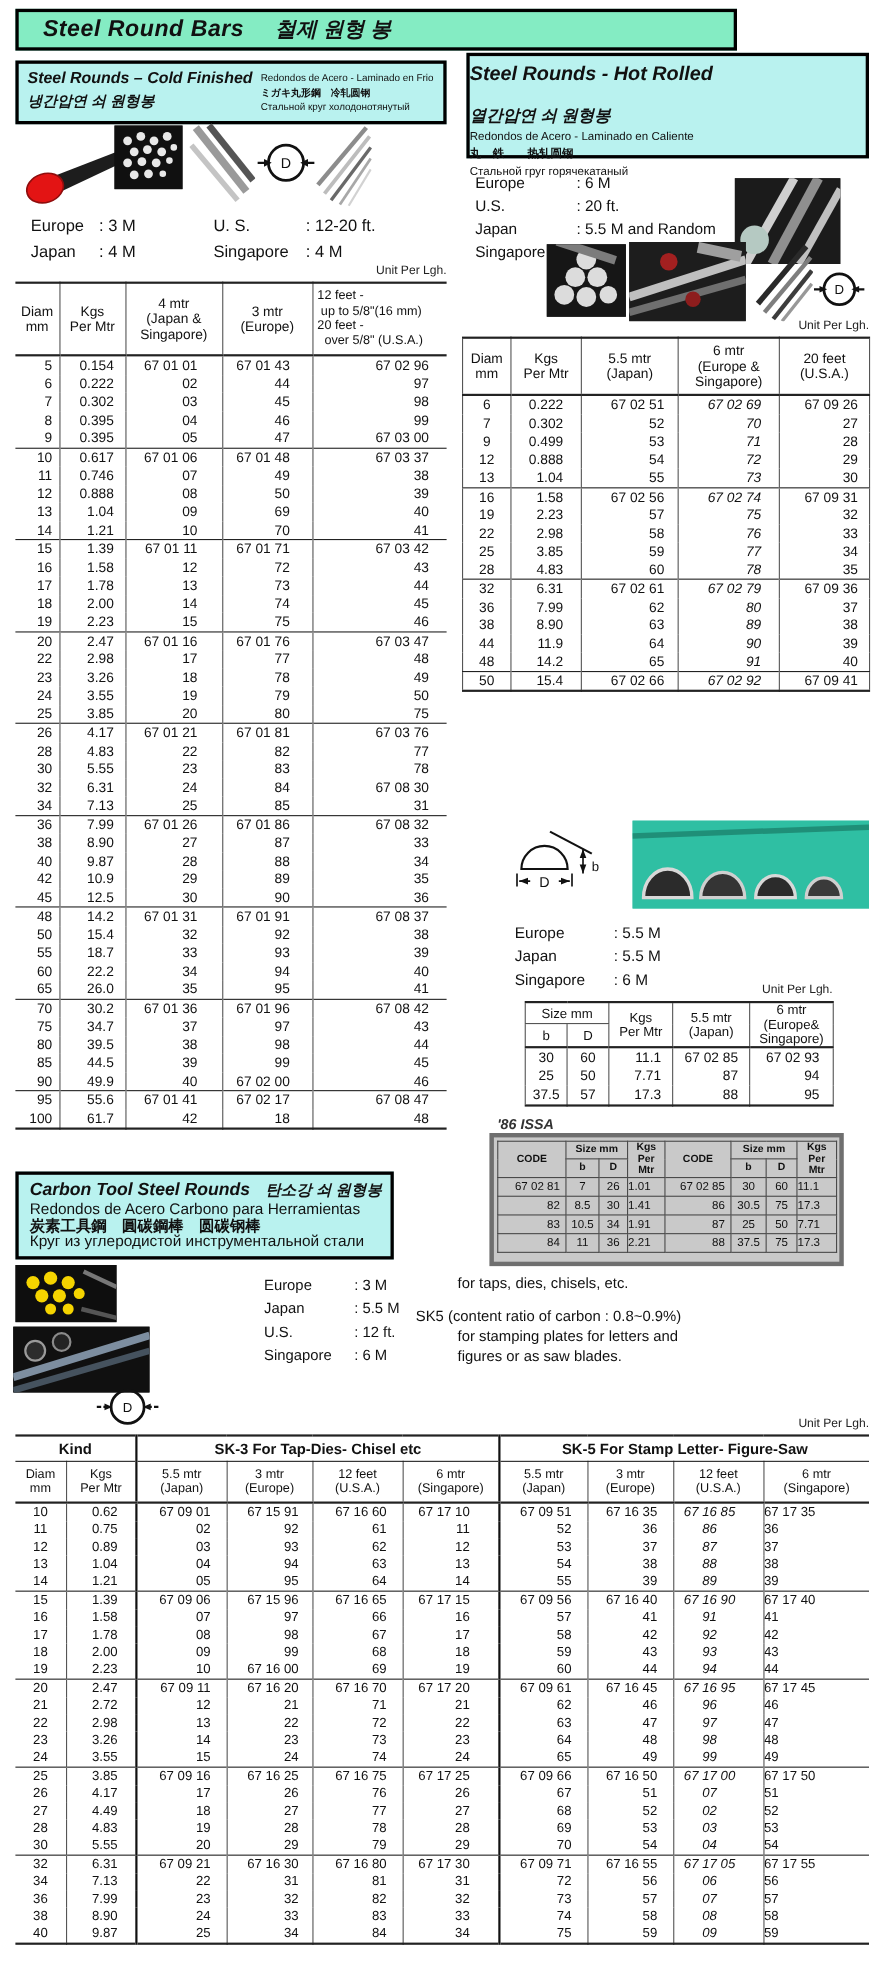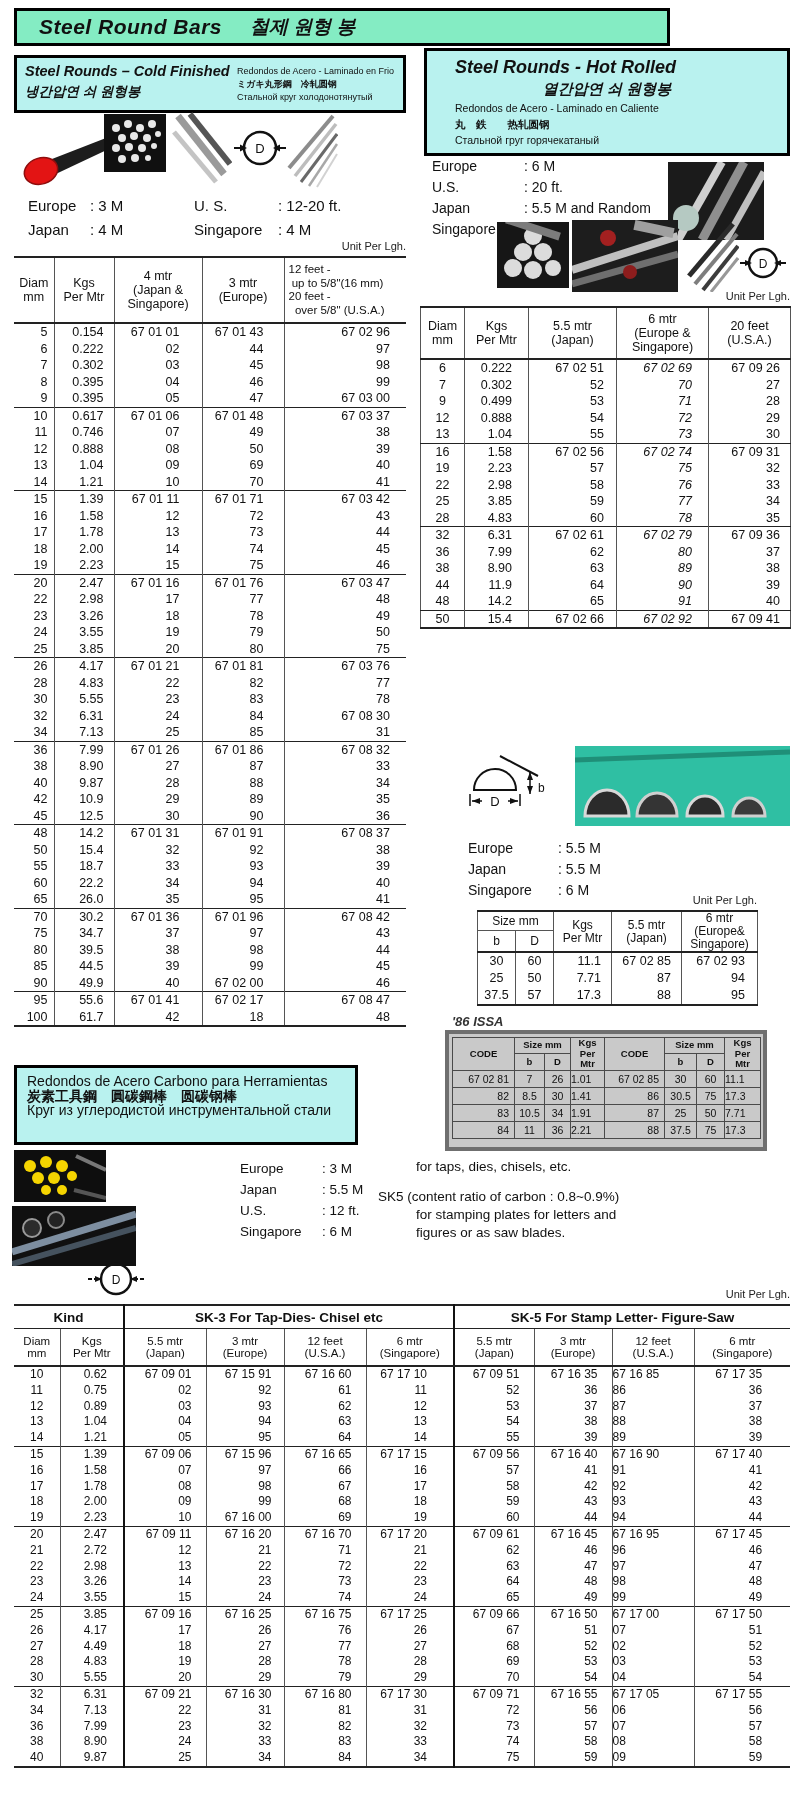--- a/index.html
+++ b/index.html
@@ -15,23 +15,23 @@
   
   #hdr{left:14px;top:8px;width:656px;height:38px;display:flex;align-items:center;}
   #hdr .title-en{font-size:21px;margin-left:22px;letter-spacing:.5px;}
   #hdr .title-ko{font-size:19px;font-weight:bold;font-style:italic;margin-left:28px;}
   
   #coldbox{left:14px;top:55px;width:392px;height:58px;display:flex;padding:5px 8px;}
   #coldbox .lft{width:208px;}
   #coldbox .lft .t1l{font-size:14.5px;font-weight:bold;font-style:italic;white-space:nowrap;}
   #coldbox .lft .t2l{font-size:13.5px;font-weight:bold;font-style:italic;margin-top:4px;}
   #coldbox .rgt{font-size:9px;line-height:13px;margin-left:4px;margin-top:2px;}
-  #hotbox{left:424px;top:48px;width:366px;height:108px;padding:6px 28px;}
+  #hotbox{left:424px;top:48px;width:366px;height:96px;padding:6px 0;}
   #hotbox .t1l{font-size:18px;font-weight:bold;font-style:italic;}
-  #hotbox .t2l{font-size:15px;font-weight:bold;font-style:italic;margin-top:2px;text-align:center;}
+  #hotbox .t2l{font-size:15px;font-weight:bold;font-style:italic;margin-top:18px;}
   #hotbox .sub{font-size:10.5px;line-height:13px;margin-top:3px;}
   #halfbox{left:424px;top:652px;width:366px;height:92px;padding:5px 12px;}
   #halfbox .t1l{font-size:16.5px;font-weight:bold;font-style:italic;}
   #halfbox .t2l{font-size:14.5px;font-weight:bold;margin-top:2px;}
   #halfbox .sub{font-size:9.5px;line-height:12px;margin-top:2px;}
   #carbbox{left:14px;top:1065px;width:344px;height:80px;padding:5px 10px;}
   #carbbox .trow{display:flex;align-items:baseline;gap:14px;}
   #carbbox .t1l{font-size:16px;font-weight:bold;font-style:italic;white-space:nowrap;}
   #carbbox .t2l{font-size:14px;font-weight:bold;font-style:italic;white-space:nowrap;}
   #carbbox .sub{font-size:14px;line-height:12.5px;margin-top:2px;}
@@ -108,22 +108,22 @@
   #t4 thead tr:last-child th:nth-child(7),
   #t4 td:nth-child(3),#t4 td:nth-child(7){border-left:2.5px solid #111;}
   #t4 td:nth-child(1){text-align:center;}
   #t4 td:nth-child(2){text-align:right;padding-right:16px;}
   #t4 td:nth-child(3){text-align:right;padding-right:14px;}
   #t4 td:nth-child(4){text-align:right;padding-right:12px;}
   #t4 td:nth-child(5){text-align:right;padding-right:14px;}
   #t4 td:nth-child(6){text-align:right;padding-right:26px;}
   #t4 td:nth-child(7){text-align:right;padding-right:14px;}
   #t4 td:nth-child(8){text-align:right;padding-right:14px;}
-  #t4 td:nth-child(9){text-align:left;padding-right:16px;}
-  #t4 td:nth-child(10){text-align:right;padding-right:28px;}
+  #t4 td:nth-child(9){text-align:center;padding-right:16px;font-style:italic;}
+  #t4 td:nth-child(10){padding-right:28px;}
   .photo{position:absolute;background:#141414;}
   svg{display:block;}
 </style>
 </head>
 <body>
 
 <div id="page">
 
   <div id="hdr" class="box mint">
     <span class="title-en">Steel Round Bars</span>
@@ -955,20 +955,24 @@
             <td>88</td>
             <td>37.5</td>
             <td>75</td>
             <td>17.3</td>
           </tr>
         </tbody>
       </table>
   </div>
 
   <div id="carbbox" class="box cyan">
+    <div class="trow">
+      <span class="t1l">Carbon Tool Steel Rounds</span>
+      <span class="t2l">탄소강 쇠 원형봉</span>
+    </div>
     <div class="sub">Redondos de Acero Carbono para Herramientas</div>
     <div class="sub" style="font-weight:bold">炭素工具鋼　圓碳鋼棒　圆碳钢棒</div>
     <div class="sub">Круг из углеродистой инструментальной стали</div>
   </div>
 
   <div class="photo" style="left:14px;top:1150px;width:92px;height:52px;">
     <svg width="92" height="52">
       <rect width="92" height="52" fill="#0e0e0e"></rect>
       <g fill="#f5d400">
           <circle cx="16" cy="16" r="6"></circle>

